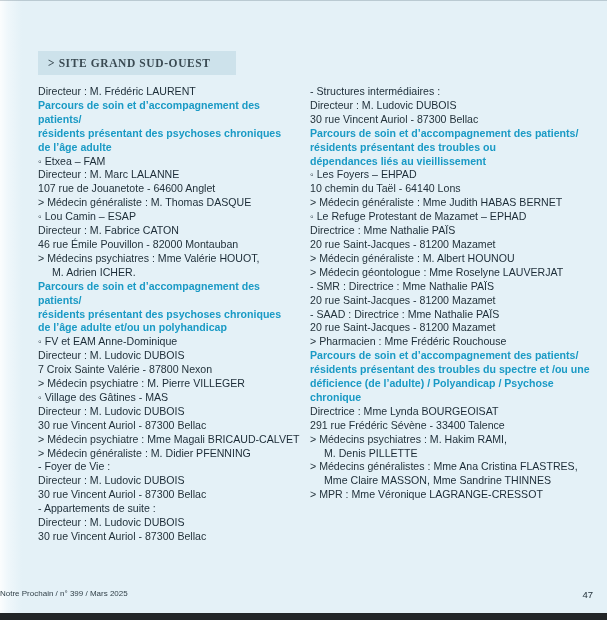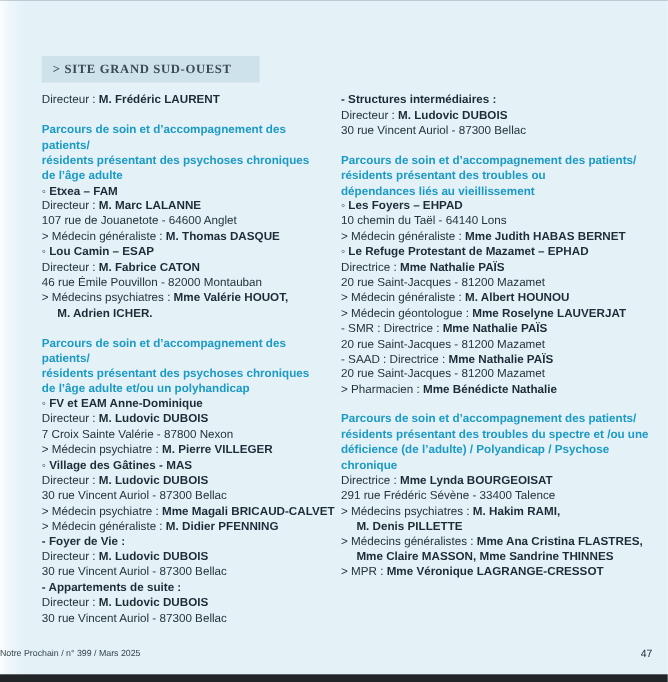--- a/index.html
+++ b/index.html
@@ -21,29 +21,29 @@
     letter-spacing:.6px;padding-left:10px;white-space:nowrap;font-family:Liberation Serif, serif;
   }
   .cols{
     position:absolute;left:38px;top:84px;right:8px;
     display:flex;gap:6px;
     font-size:10.6px;line-height:13.9px;
     color:var(--text-dark,#24333c);
   }
   .col-left{width:266px;flex:none;}
   .col-right{width:282px;flex:none;}
-  .block{margin-top:13px;}
+  .block{margin-top:0;}
   .block.first{margin-top:0;}
   .section-heading{
     color:var(--heading-teal,#1a9ac5);
     font-weight:bold;
   }
   .line{white-space:nowrap;}
   .line.indent{padding-left:14px;}
-  .bold{font-weight:bold;color:#1c2c37;}
+  .bold{font-weight:normal;color:#1c2c37;}
   .footer-journal{
     position:absolute;left:0;right:40px;bottom:22px;
     text-align:left;font-size:8px;color:#33424a;
   }
   .footer-pageno{
     position:absolute;right:14px;bottom:20px;
     font-size:9.5px;font-weight:normal;color:#22313a;
   }
   .bottom-bar{
     position:absolute;left:0;right:0;bottom:0;height:7px;
@@ -119,21 +119,21 @@
           <div class="line"><span>&gt; Médecin généraliste : </span><span class="bold">Mme Judith HABAS BERNET</span></div>
           <div class="line"><span class="bold">◦ Le Refuge Protestant de Mazamet – EPHAD</span></div>
           <div class="line"><span>Directrice : </span><span class="bold">Mme Nathalie PAÏS</span></div>
           <div class="line"><span>20 rue Saint-Jacques - 81200 Mazamet</span></div>
           <div class="line"><span>&gt; Médecin généraliste : </span><span class="bold">M. Albert HOUNOU</span></div>
           <div class="line"><span>&gt; Médecin géontologue : </span><span class="bold">Mme Roselyne LAUVERJAT</span></div>
           <div class="line"><span>- SMR  : Directrice : </span><span class="bold">Mme Nathalie PAÏS</span></div>
           <div class="line"><span>20 rue Saint-Jacques - 81200 Mazamet</span></div>
           <div class="line"><span>- SAAD : Directrice : </span><span class="bold">Mme Nathalie PAÏS</span></div>
           <div class="line"><span>20 rue Saint-Jacques - 81200 Mazamet</span></div>
-          <div class="line"><span>&gt; Pharmacien : </span><span class="bold">Mme Bénédicte Nathalie</span></div>
+          <div class="line"><span>&gt; Pharmacien : </span><span class="bold">Mme Frédéric Rouchouse</span></div>
         </div>
         <div class="block">
           <div class="section-heading">
             <div>Parcours de soin et d’accompagnement des patients/</div>
             <div>résidents présentant des troubles du spectre et /ou une</div>
             <div>déficience (de l’adulte) / Polyandicap / Psychose chronique</div>
           </div>
           <div class="line"><span>Directrice : </span><span class="bold">Mme Lynda BOURGEOISAT</span></div>
           <div class="line"><span>291 rue Frédéric Sévène - 33400 Talence</span></div>
           <div class="line"><span>&gt; Médecins psychiatres : </span><span class="bold">M. Hakim RAMI,</span></div>

